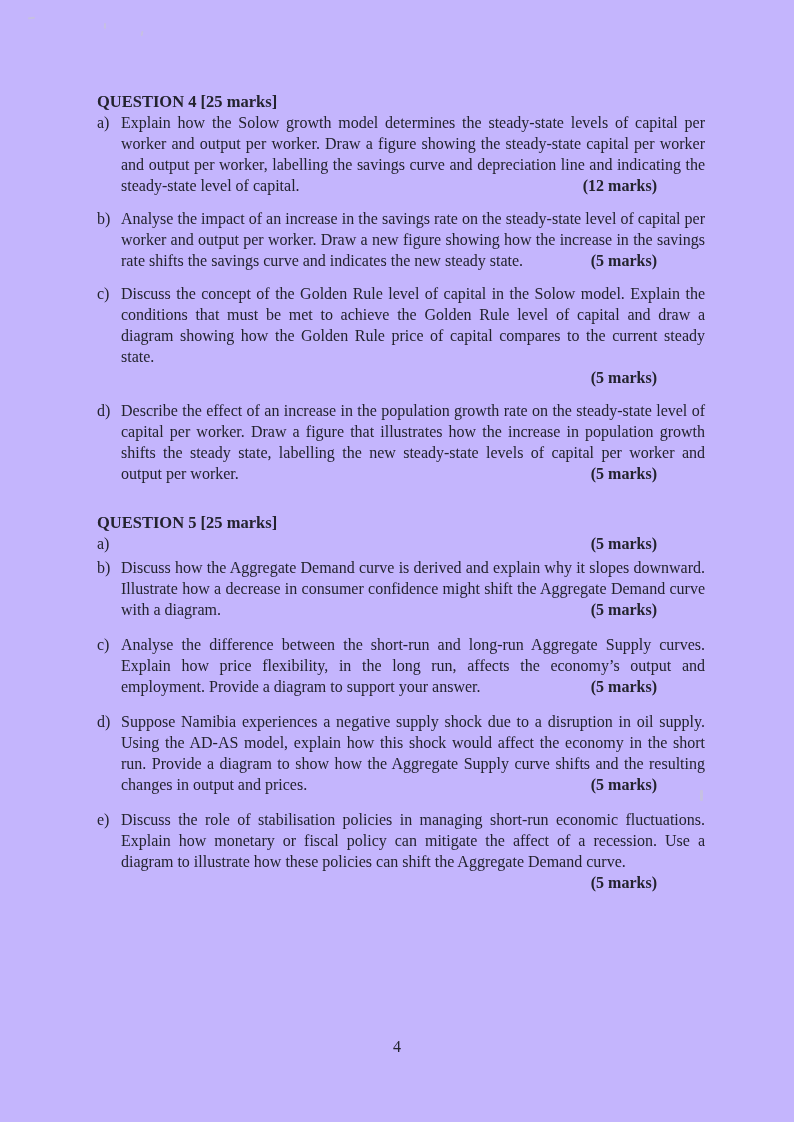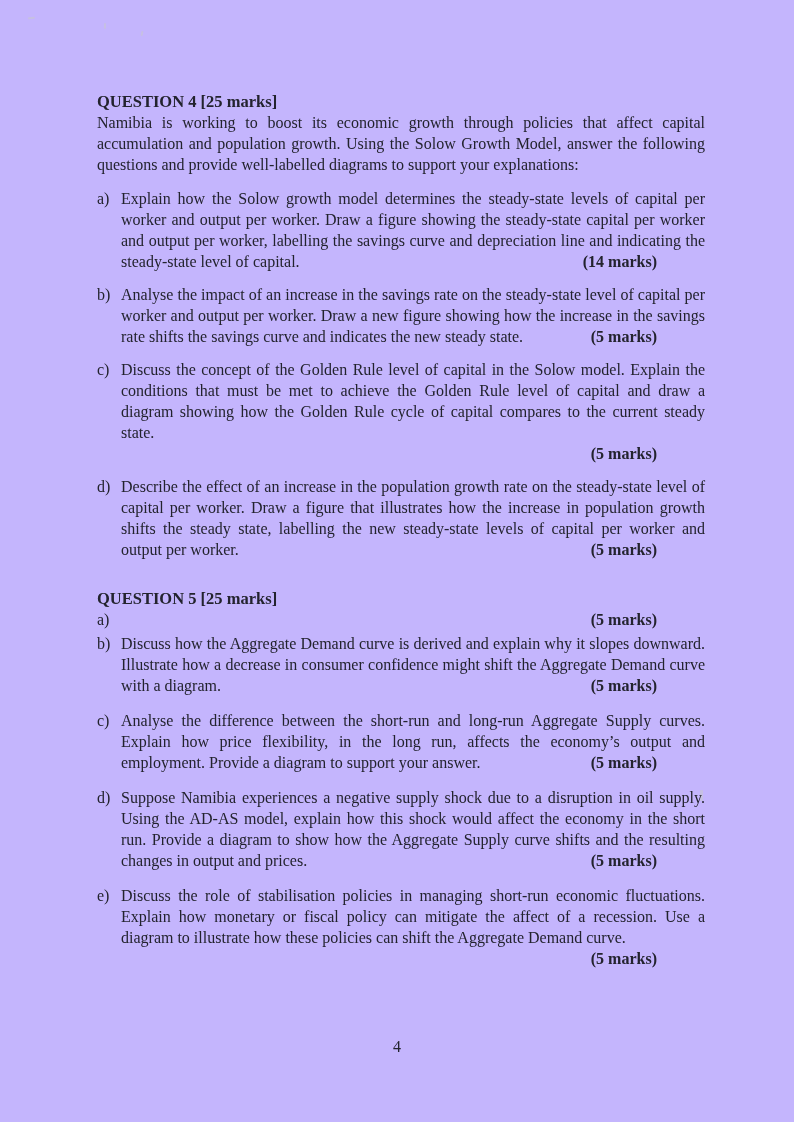--- a/index.html
+++ b/index.html
@@ -84,40 +84,39 @@
 
   <span class="artifact a1"></span>
   <span class="artifact a2"></span>
   <span class="artifact a3"></span>
   <span class="artifact a4"></span>
 
   <div class="content">
 
     <section>
       <h2 class="q-heading">QUESTION 4 [25 marks]</h2>
-      <p class="q-intro">Namibia is working to boost its economic growth through policies that affect capital accumulation and population growth. Using the Solow Growth Model, answer the following questions and provide well-labelled diagrams to support your explanations:</p>
 
       <div class="item">
         <span class="item-letter">a)</span>
         <div class="item-body">
-          <p class="item-text"><span>Explain how the Solow growth model determines the steady-state levels of capital per worker and output per worker. Draw a figure showing the steady-state capital per worker and output per worker, labelling the savings curve and depreciation line and indicating the steady-state level of capital.</span><span class="marks-inline">(14 marks)</span></p>
+          <p class="item-text"><span>Explain how the Solow growth model determines the steady-state levels of capital per worker and output per worker. Draw a figure showing the steady-state capital per worker and output per worker, labelling the savings curve and depreciation line and indicating the steady-state level of capital.</span><span class="marks-inline">(12 marks)</span></p>
         </div>
       </div>
 
       <div class="item">
         <span class="item-letter">b)</span>
         <div class="item-body">
           <p class="item-text"><span>Analyse the impact of an increase in the savings rate on the steady-state level of capital per worker and output per worker. Draw a new figure showing how the increase in the savings rate shifts the savings curve and indicates the new steady state.</span><span class="marks-inline">(5 marks)</span></p>
         </div>
       </div>
 
       <div class="item">
         <span class="item-letter">c)</span>
         <div class="item-body">
-          <p class="item-text"><span>Discuss the concept of the Golden Rule level of capital in the Solow model. Explain the conditions that must be met to achieve the Golden Rule level of capital and draw a diagram showing how the Golden Rule cycle of capital compares to the current steady state.</span></p>
+          <p class="item-text"><span>Discuss the concept of the Golden Rule level of capital in the Solow model. Explain the conditions that must be met to achieve the Golden Rule level of capital and draw a diagram showing how the Golden Rule price of capital compares to the current steady state.</span></p>
           <div class="marks-line">(5 marks)</div>
         </div>
       </div>
 
       <div class="item">
         <span class="item-letter">d)</span>
         <div class="item-body">
           <p class="item-text"><span>Describe the effect of an increase in the population growth rate on the steady-state level of capital per worker. Draw a figure that illustrates how the increase in population growth shifts the steady state, labelling the new steady-state levels of capital per worker and output per worker.</span><span class="marks-inline">(5 marks)</span></p>
         </div>
       </div>

